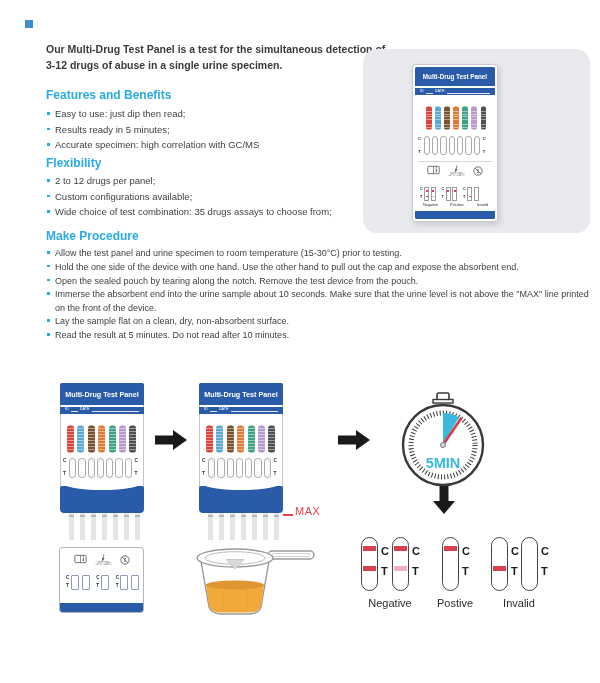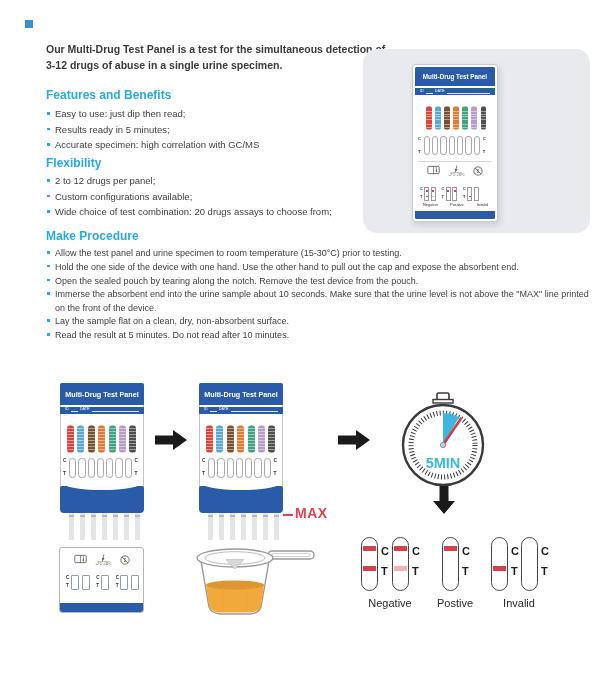--- a/index.html
+++ b/index.html
@@ -76,21 +76,21 @@
   .bd-wells .well{width:7.3px;height:20px;border:0.8px solid #a8a8ad;border-radius:3.3px;background:#fdfdfd;box-sizing:border-box;}
   .bd-curve{position:absolute;top:99px;left:1px;right:1px;height:8px;background:#fff;
             border-radius:0 0 50% 50% / 0 0 8px 8px;z-index:2;}
   .bd-cap{position:absolute;top:103px;left:0;right:0;height:27px;border-radius:2px 2px 4px 4px;}
   .bd-astrips{position:absolute;top:130px;left:9px;display:flex;gap:6.4px;}
   .astrip{display:block;position:relative;width:4.6px;height:27px;background:#E5E5E8;}
   .astrip::before{content:"";position:absolute;top:1.5px;left:0;right:0;height:2px;background:#b6b6bc;}
 
   .max-note{position:absolute;left:283px;top:505px;color:#E8404E;}
   .max-dash{position:absolute;left:0;top:9px;width:10px;height:2px;background:#E8404E;}
-  .max-text{position:absolute;left:12px;top:0;font-size:14px;font-weight:bold;letter-spacing:0.5px;}
+  .max-text{position:absolute;left:12px;top:0;font-size:11px;font-weight:normal;letter-spacing:0.5px;}
 
   
   .back-card{position:absolute;left:59px;top:547px;width:85px;height:66px;background:#fff;
              border:1px solid #b5b5b8;border-radius:3px;box-sizing:border-box;}
   .bc-icons{position:absolute;top:6px;left:0;right:0;}
   .bc-boxes{position:absolute;top:27px;left:6px;display:flex;gap:5px;}
   .ctgroup{display:flex;align-items:center;gap:1.5px;}
   .ctgroup .ct{height:13px;font-size:4.6px;}
   .ctbox{width:8px;height:15px;border:0.9px solid #8f9cc0;border-radius:1px;box-sizing:border-box;margin-right:1.5px;}
   .bc-footer{position:absolute;left:0;right:0;bottom:0;height:9px;border-radius:0 0 2.5px 2.5px;}
@@ -125,21 +125,21 @@
   <div class="blist" id="features-l">
     <div class="blt">Easy to use: just dip then read;</div>
     <div class="blt">Results ready in 5 minutes;</div>
     <div class="blt">Accurate specimen: high correlation with GC/MS</div>
   </div>
 
   <div class="sec-h" id="flex-h">Flexibility</div>
   <div class="blist" id="flex-l">
     <div class="blt">2 to 12 drugs per panel;</div>
     <div class="blt">Custom configurations available;</div>
-    <div class="blt">Wide choice of test combination: 20 drugs assays to choose from;</div>
+    <div class="blt">Wide choice of test combination: 35 drugs assays to choose from;</div>
   </div>
 
   <div class="sec-h" id="proc-h">Make Procedure</div>
   <div class="blist" id="proc-l">
     <div class="blt">Allow the test panel and urine specimen to room temperature (15-30°C) prior to testing.</div>
     <div class="blt">Hold the one side of the device with one hand. Use the other hand to pull out the cap and expose the absorbent end.</div>
     <div class="blt">Open the sealed pouch by tearing along the notch. Remove the test device from the pouch.</div>
     <div class="blt">Immerse the absorbent end into the urine sample about 10 seconds. Make sure that the urine level is not above the "MAX" line printed on the front of the device.</div>
     <div class="blt">Lay the sample flat on a clean, dry, non-absorbent surface.</div>
     <div class="blt">Read the result at 5 minutes. Do not read after 10 minutes.</div>

